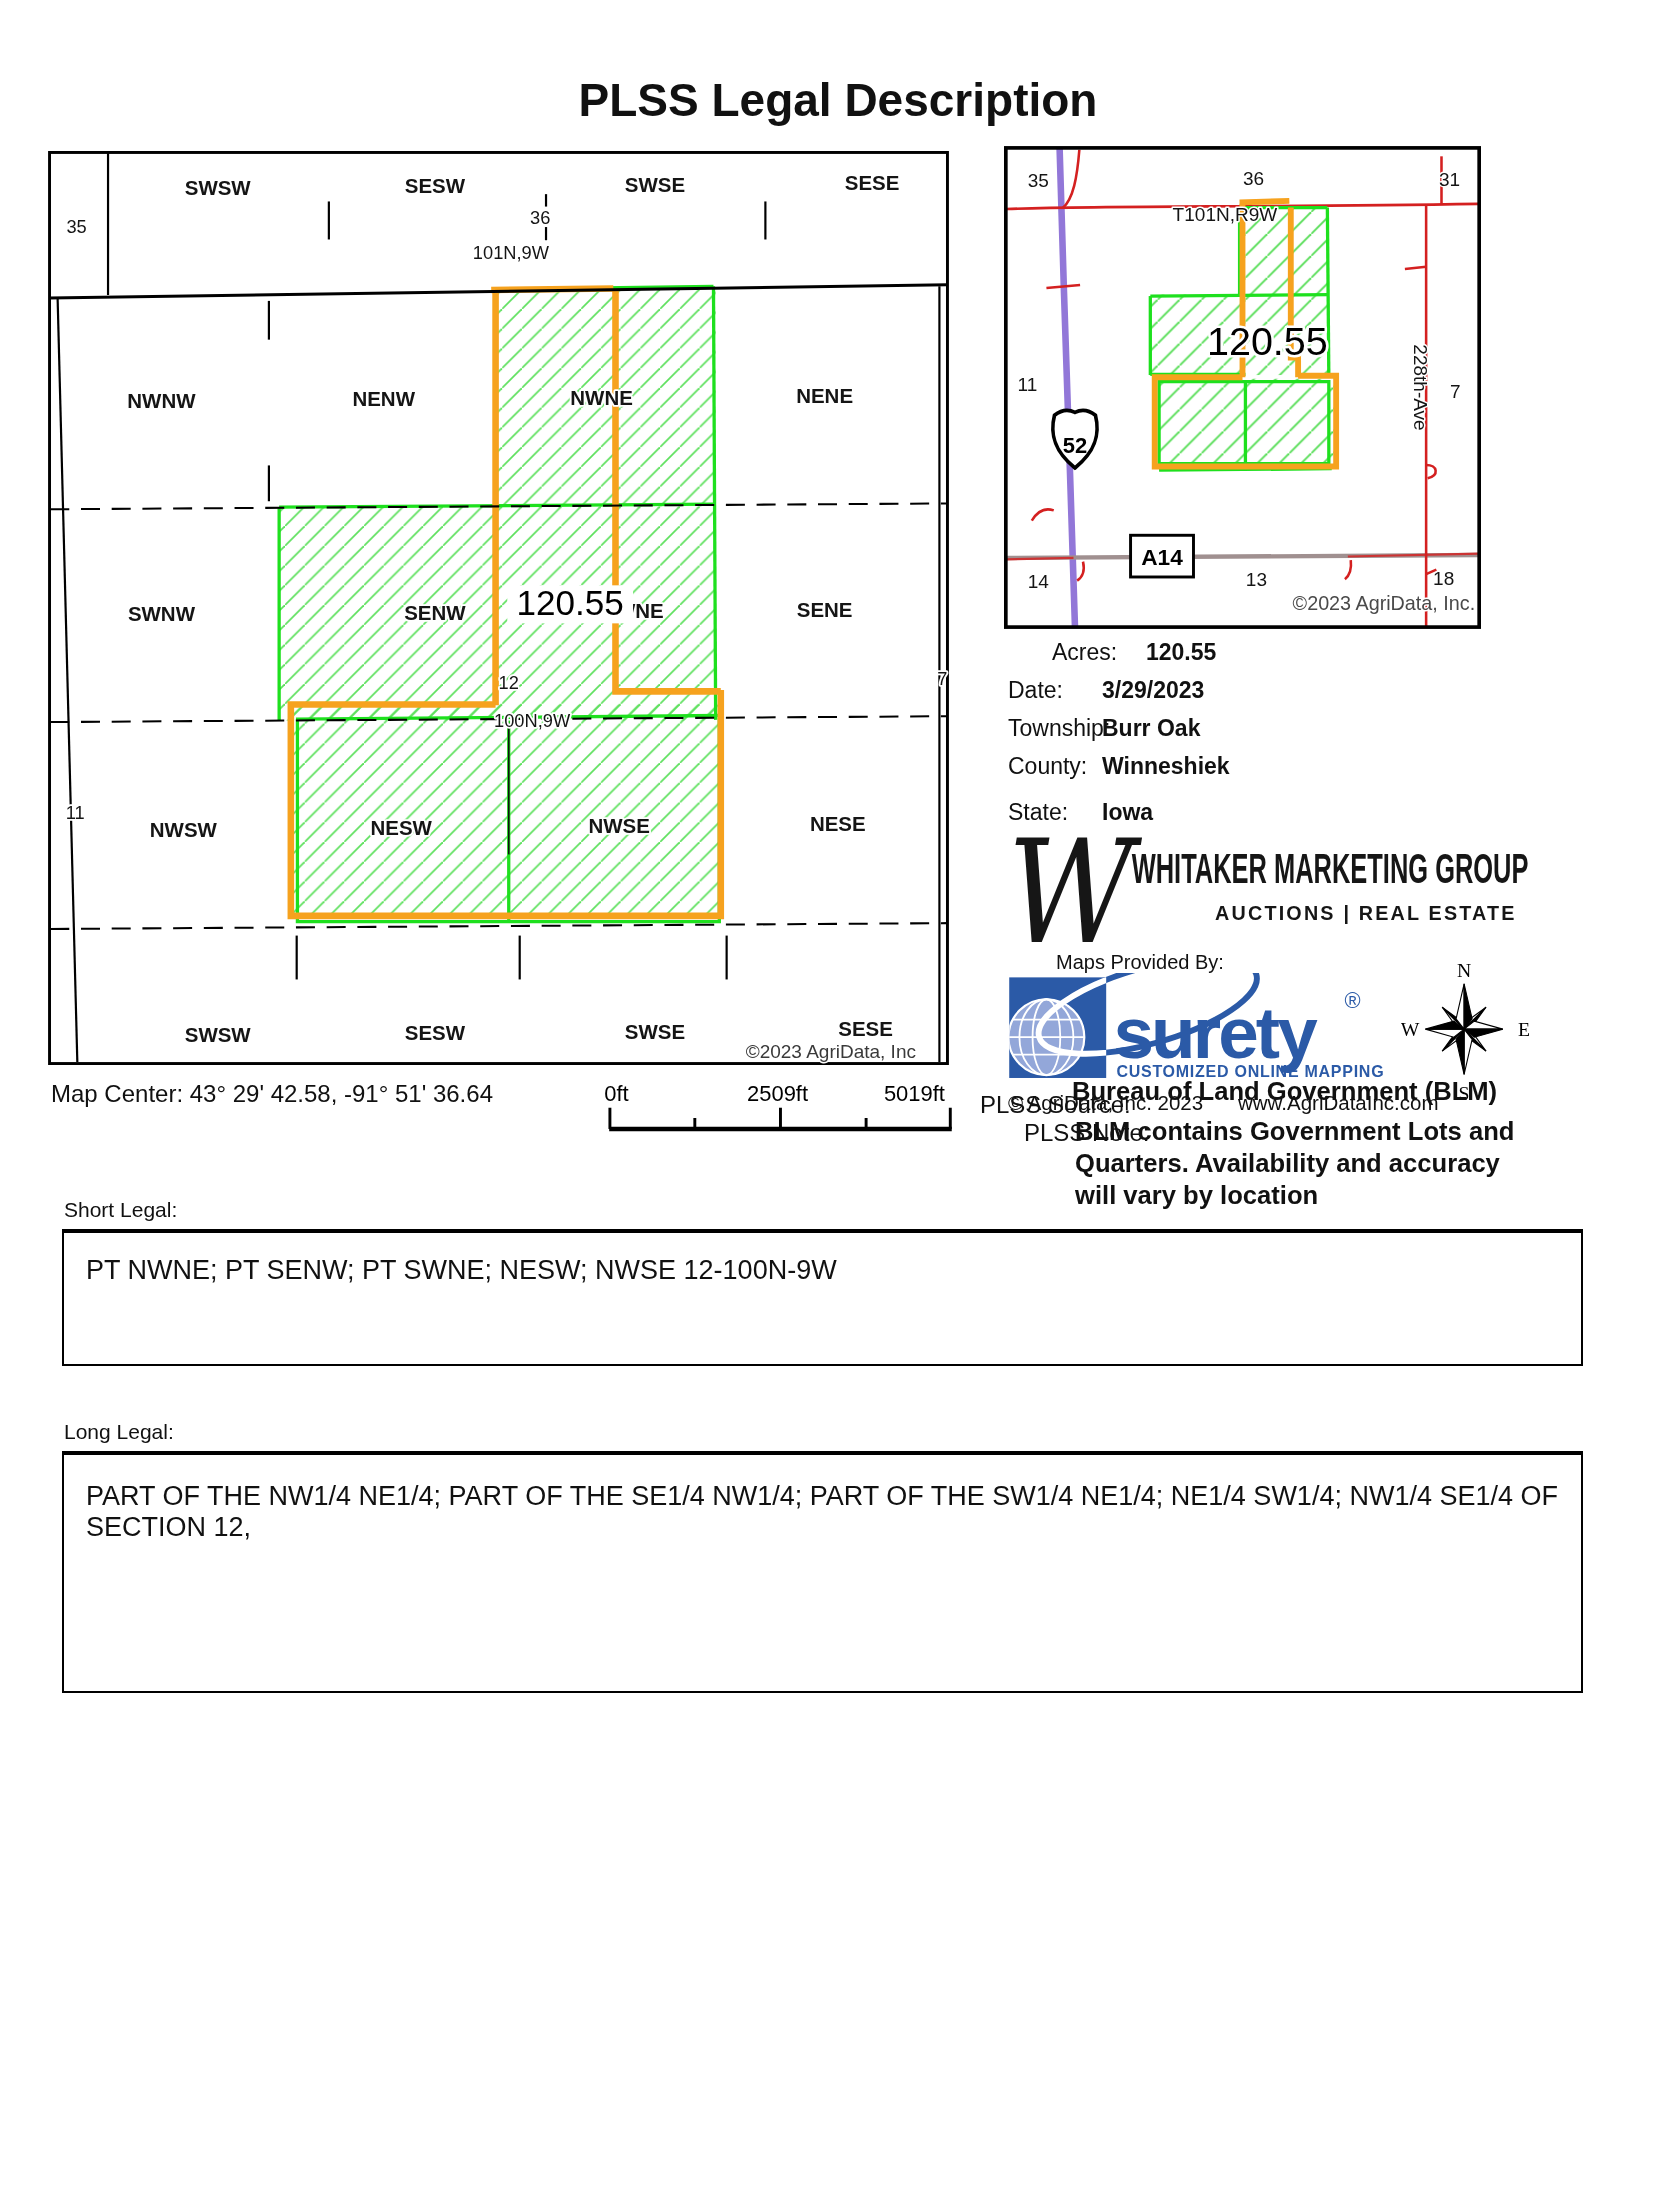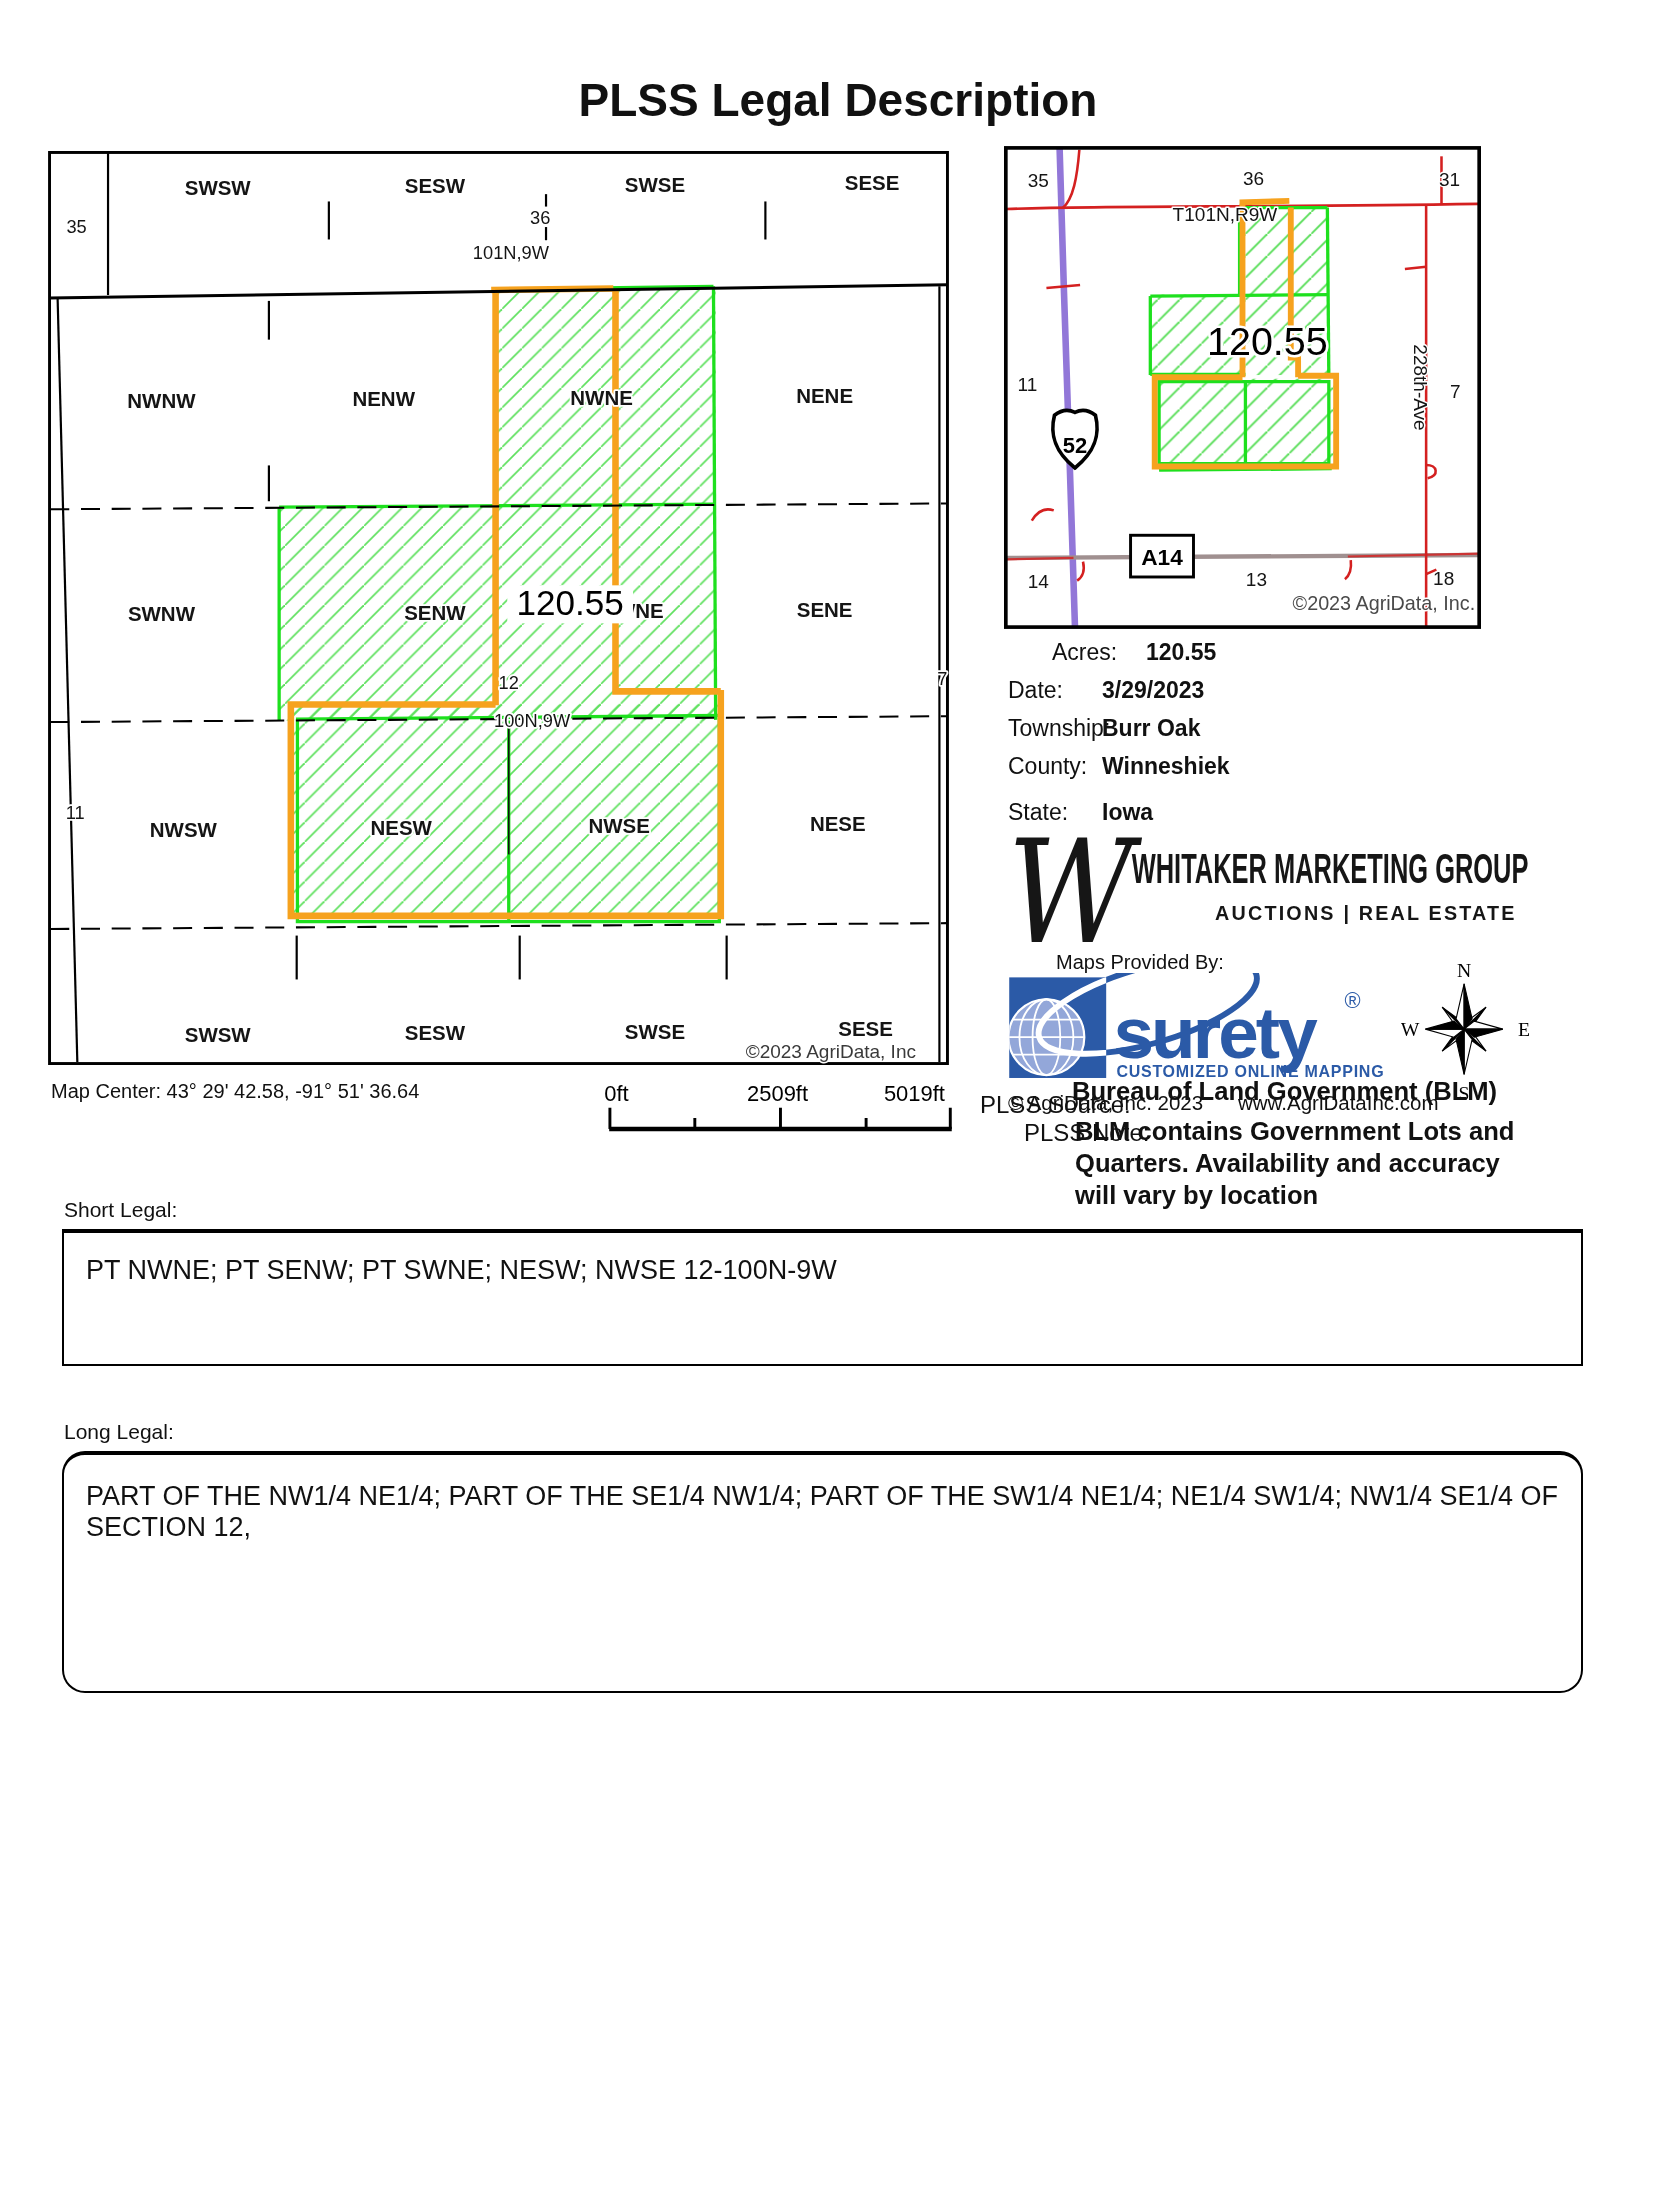--- a/index.html
+++ b/index.html
@@ -10,21 +10,21 @@
   .mq{font-family:"Liberation Sans",sans-serif;font-weight:bold;font-size:28px;fill:#151515;text-anchor:middle;paint-order:stroke;stroke:#fff;stroke-width:5px;stroke-linejoin:round;}
   .mn{font-family:"Liberation Sans",sans-serif;font-size:25px;fill:#151515;text-anchor:middle;paint-order:stroke;stroke:#fff;stroke-width:5px;stroke-linejoin:round;}
   .mbig{font-family:"Liberation Sans",sans-serif;font-size:48px;fill:#000;text-anchor:middle;}
   .mcpy{font-family:"Liberation Sans",sans-serif;font-size:26px;fill:#3a3a3a;text-anchor:start;paint-order:stroke;stroke:#fff;stroke-width:4px;}
   
   .iq{font-family:"Liberation Sans",sans-serif;font-size:26px;fill:#151515;text-anchor:middle;paint-order:stroke;stroke:#fff;stroke-width:4px;stroke-linejoin:round;}
   .ibig{font-family:"Liberation Sans",sans-serif;font-size:54px;fill:#000;text-anchor:middle;paint-order:stroke;stroke:#fff;stroke-width:7px;stroke-linejoin:round;}
   .icpy{font-family:"Liberation Sans",sans-serif;font-size:27px;fill:#4a4a4a;text-anchor:end;paint-order:stroke;stroke:#fff;stroke-width:4px;}
   .ishield{font-family:"Liberation Sans",sans-serif;font-size:30px;font-weight:bold;fill:#000;text-anchor:middle;}
   .ibox{font-family:"Liberation Sans",sans-serif;font-size:31px;font-weight:bold;fill:#000;text-anchor:middle;}
-  .map-center{font-size:20px;text-align:right;}
+  .map-center{font-size:24px;text-align:right;}
   .sb-label{font-family:"Liberation Sans",sans-serif;font-size:30px;fill:#000;text-anchor:middle;}
   .info-label{display:inline-block;width:94px;font-size:23px;}
   .info-value{font-size:23px;font-weight:bold;}
   .wm-name{font-family:"Liberation Sans",sans-serif;font-weight:bold;font-size:58px;fill:#161616;}
   .wm-sub{font-family:"Liberation Sans",sans-serif;font-weight:bold;font-size:27px;fill:#161616;letter-spacing:3px;}
   .wm-w{font-family:"DejaVu Serif",serif;font-style:italic;font-size:240px;fill:#161616;}
   .maps-by{font-size:20px;}
   .surety-word{font-family:"Liberation Sans",sans-serif;font-weight:bold;font-size:100px;fill:#2b5aa7;letter-spacing:-4px;}
   .surety-reg{font-family:"Liberation Sans",sans-serif;font-size:30px;fill:#2b5aa7;}
   .surety-tag{font-family:"Liberation Sans",sans-serif;font-weight:bold;font-size:22px;fill:#2b5aa7;letter-spacing:1px;}
@@ -296,16 +296,16 @@
   <div class="abs plss-value" style="left:1075px;top:1149px;">Quarters. Availability and accuracy</div>
   <div class="abs plss-value" style="left:1075px;top:1181px;">will vary by location</div>
 </div>
 
 <div class="abs legal-label" style="left:64px;top:1198px;">Short Legal:</div>
 <div class="abs legal-box" style="left:62px;top:1229px;width:1517px;height:131px;">
   <div class="abs legal-text" style="left:22px;top:22px;right:22px;">PT NWNE; PT SENW; PT SWNE; NESW; NWSE 12-100N-9W</div>
 </div>
 
 <div class="abs legal-label" style="left:64px;top:1420px;">Long Legal:</div>
-<div class="abs legal-box" style="left:62px;top:1451px;width:1517px;height:236px;border-radius:23px;">
+<div class="abs legal-box" style="left:62px;top:1451px;width:1517px;height:236px;">
   <div class="abs legal-text" style="left:22px;top:26px;right:22px;">PART OF THE NW1/4 NE1/4; PART OF THE SE1/4 NW1/4; PART OF THE SW1/4 NE1/4; NE1/4 SW1/4; NW1/4 SE1/4 OF SECTION 12,</div>
 </div>
 
 
 </body></html>

